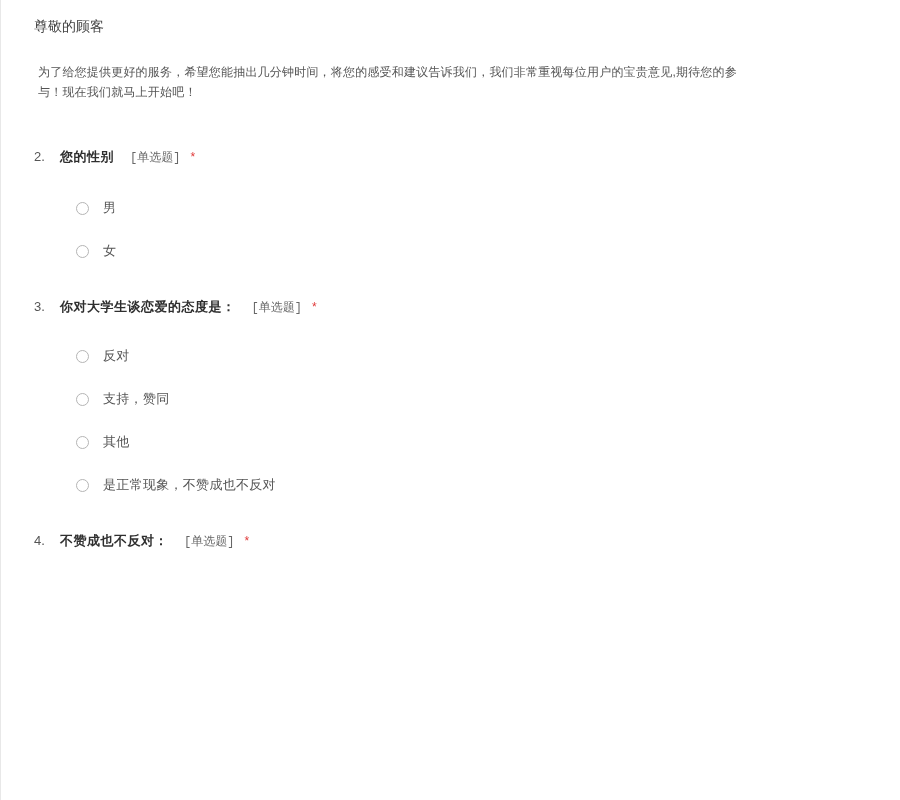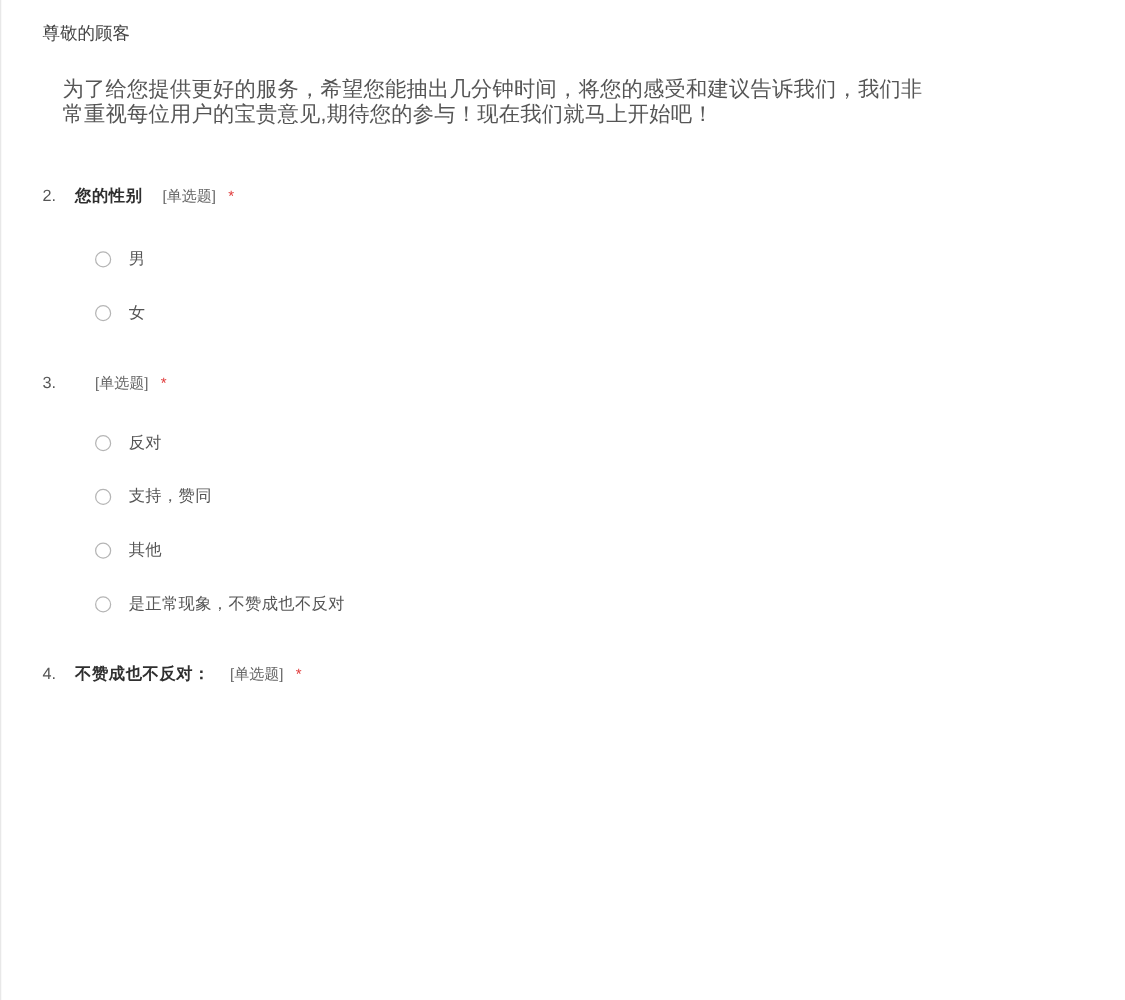--- a/index.html
+++ b/index.html
@@ -36,24 +36,24 @@
     padding: 16px 34px 0 34px;
   }
   .survey-title {
     font-size: 14px;
     color: #444444;
     font-weight: normal;
     margin: 0;
     line-height: 20px;
   }
   .survey-intro {
-    font-size: 17px;
+    font-size: 12px;
     color: #555555;
     line-height: 20px;
-    margin: 26px 0 0 16px;
+    margin: 26px 0 0 4px;
     letter-spacing: 0.2px;
   }
 
   .questions {
     margin-top: 44px;
   }
   .question {
     padding: 0 34px;
     margin-bottom: 34px;
   }
@@ -72,20 +72,21 @@
     font-size: 13px;
     font-weight: bold;
     color: #2f2f2f;
     letter-spacing: 0.5px;
   }
   .q-type {
     font-size: 12px;
     color: #666666;
     margin-left: 16px;
     font-weight: normal;
+    font-family: Liberation Mono, monospace;
   }
   .q-required {
     color: #e03a3a;
     font-size: 12px;
     margin-left: 10px;
   }
 
   .options {
     margin-top: 26px;
     padding-left: 42px;
@@ -142,20 +143,21 @@
         <div class="option">
           <span class="radio"></span>
           <span class="opt-label">女</span>
         </div>
       </div>
     </div>
 
     <div class="question q-attitude">
       <div class="q-head">
         <span class="q-index">3.</span>
+        <span class="q-title">你对大学生谈恋爱的态度是：</span>
         <span class="q-type">[单选题]</span>
         <span class="q-required">*</span>
       </div>
       <div class="options">
         <div class="option">
           <span class="radio"></span>
           <span class="opt-label">反对</span>
         </div>
         <div class="option">
           <span class="radio"></span>

